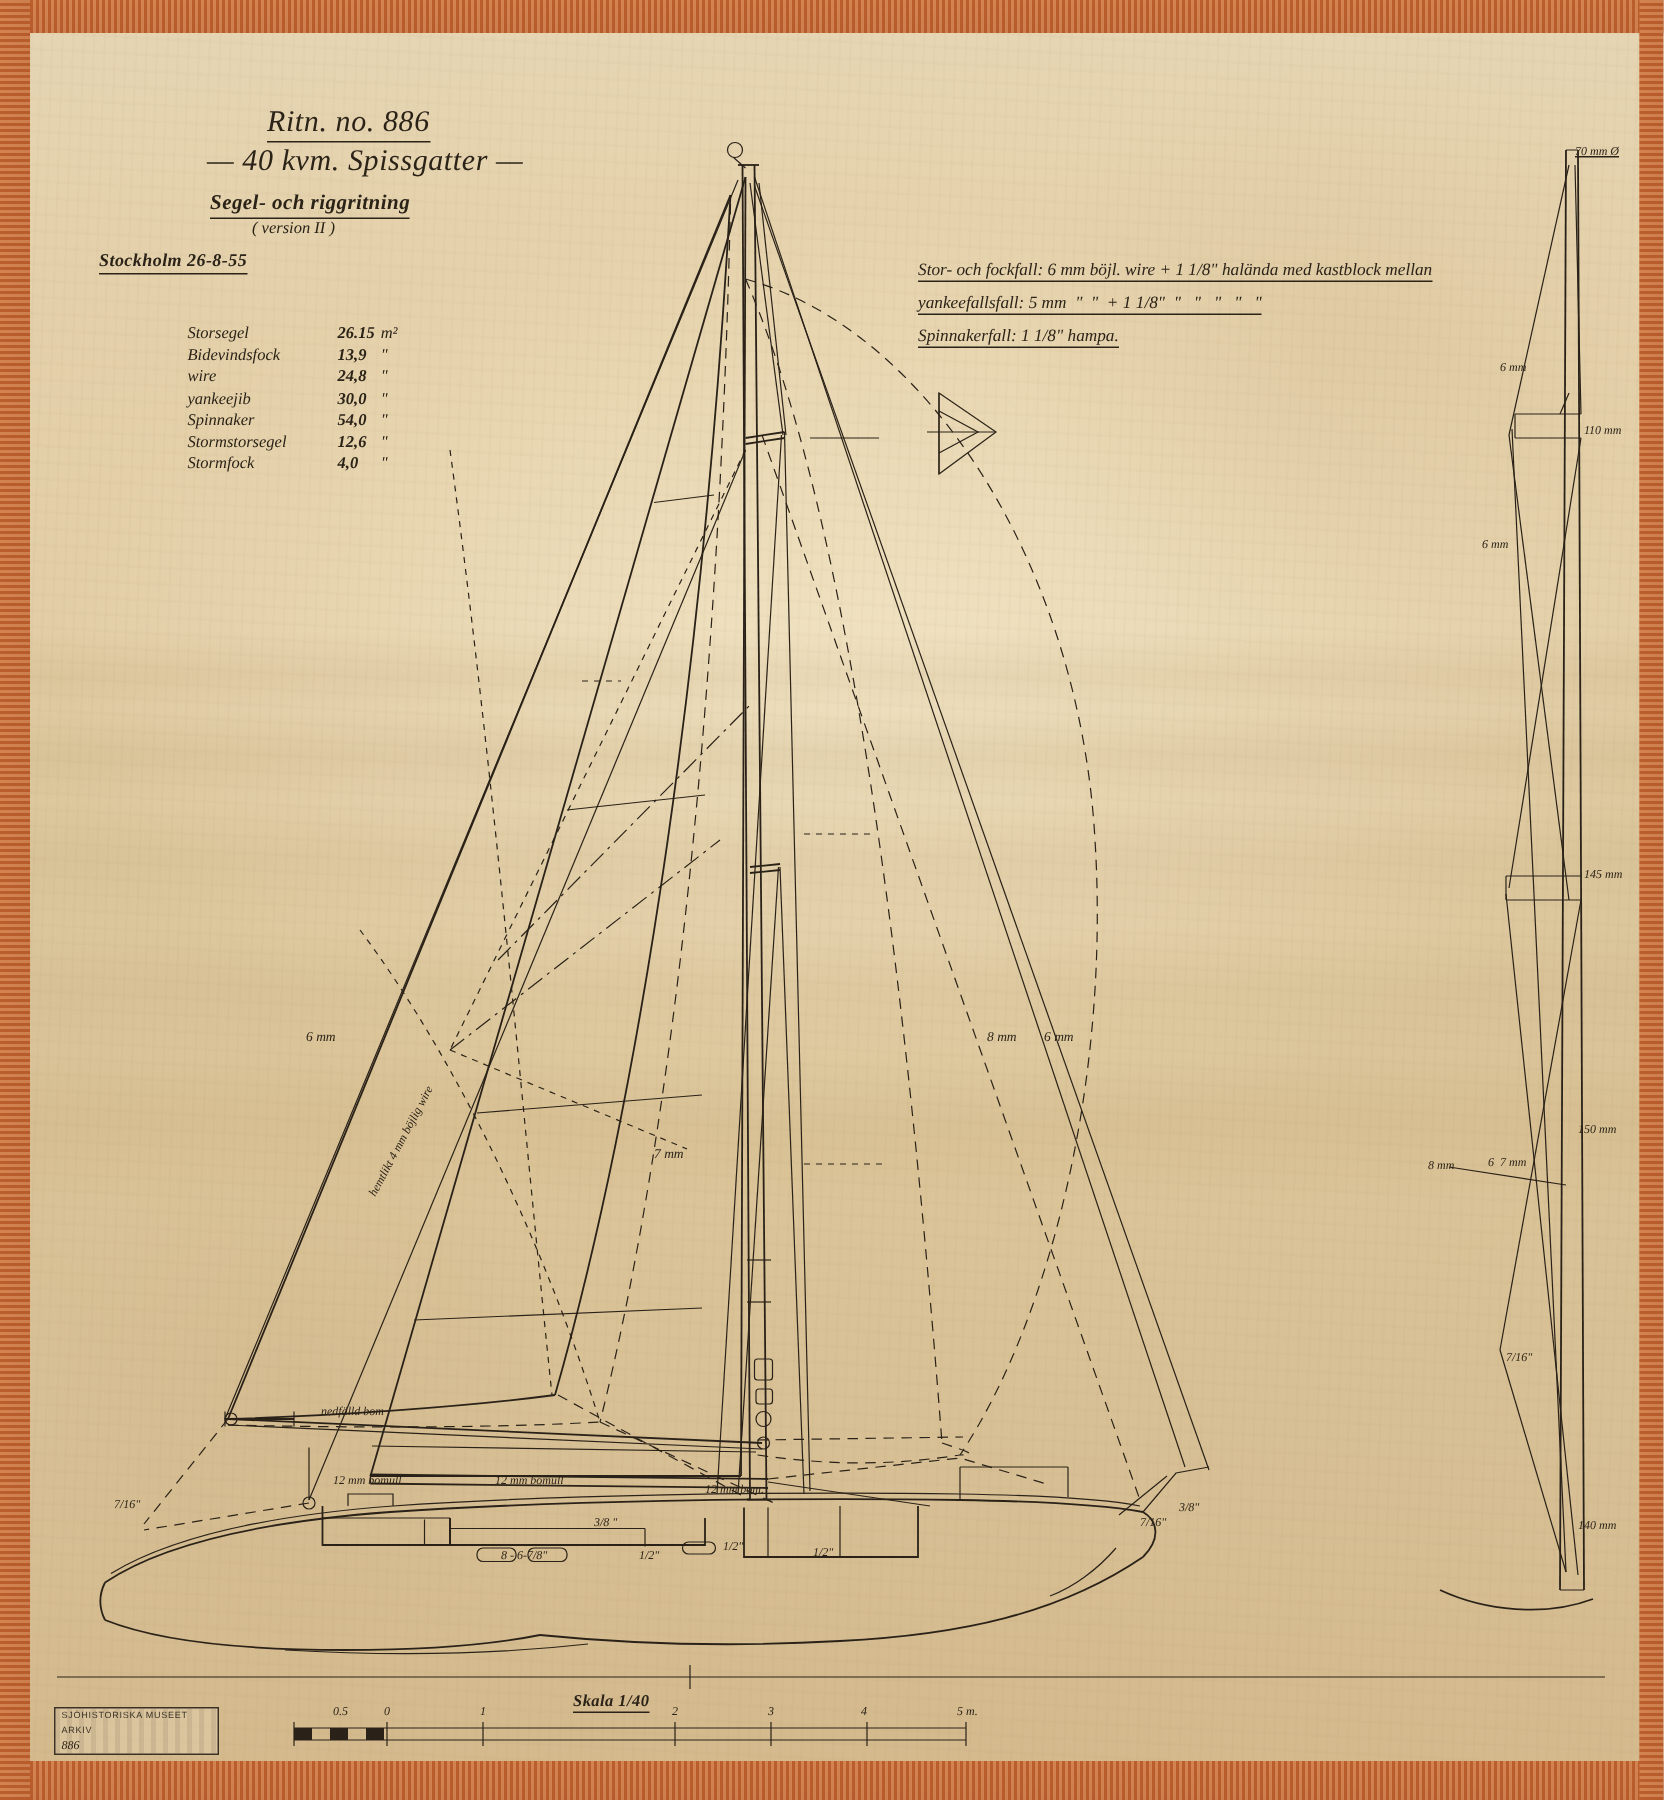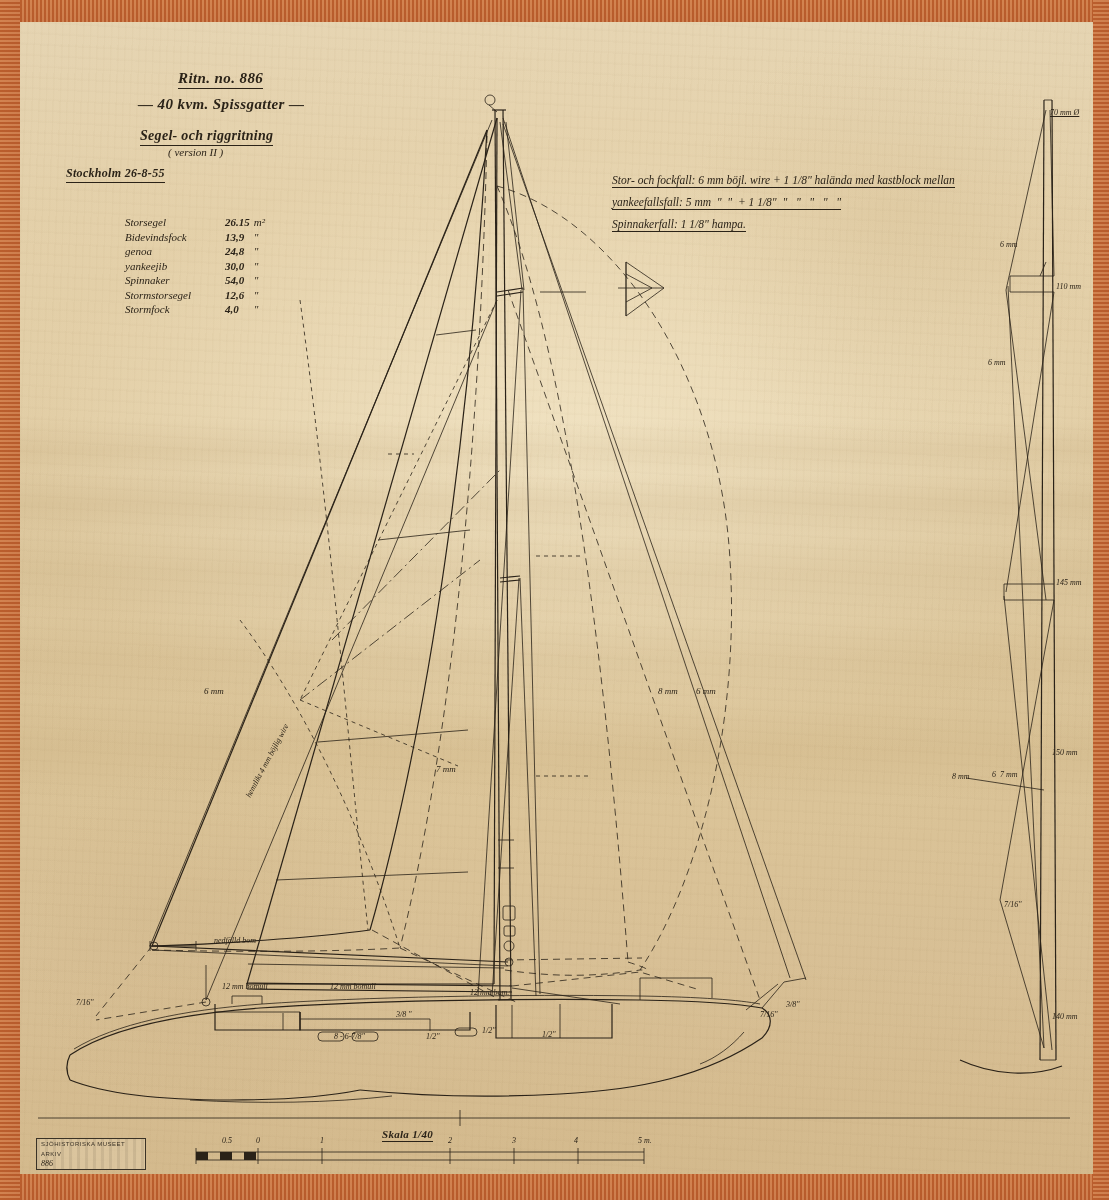--- a/index.html
+++ b/index.html
@@ -84,21 +84,21 @@
 
   .txt {
     position: absolute;
     color: #2b2318;
     font-family: "Liberation Serif", serif;
     font-style: italic;
     white-space: pre;
     z-index: 4;
   }
   .u { border-bottom: 1px solid #2b2318; padding-bottom: 1px; }
-  .t-title  { font-size: 15px; font-weight: bold; letter-spacing: .4px; }
+  .t-title  { font-size: 20px; font-weight: normal; letter-spacing: .4px; }
   .t-sub    { font-size: 14px; font-weight: bold; letter-spacing: .3px;}
   .t-small  { font-size: 11px; }
   .t-xsmall { font-size: 9px; }
   .t-tiny   { font-size: 8px; }
   .t-note   { font-size: 11.5px; margin-top: 28px; }
   .rot {
     transform-origin: left bottom;
   }
   
   #sail-table {
@@ -351,21 +351,21 @@
         <td class="name">Storsegel</td>
         <td class="val">26.15</td>
         <td class="unit">m²</td>
       </tr>
       <tr>
         <td class="name">Bidevindsfock</td>
         <td class="val">13,9</td>
         <td class="unit">"</td>
       </tr>
       <tr>
-        <td class="name">genoa</td>
+        <td class="name">wire</td>
         <td class="val">24,8</td>
         <td class="unit">"</td>
       </tr>
       <tr>
         <td class="name">yankeejib</td>
         <td class="val">30,0</td>
         <td class="unit">"</td>
       </tr>
       <tr>
         <td class="name">Spinnaker</td>
@@ -401,21 +401,21 @@
   <div class="txt t-tiny" style="left:330px; top:982px;">12 mm bomull</div>
   <div class="txt t-tiny" style="left:470px; top:988px;">12 mm bom.</div>
   <div class="txt t-tiny" style="left:396px; top:1010px;">3/8 "</div>
   <div class="txt t-tiny" style="left:334px; top:1032px;">8 - 6-7/8"</div>
   <div class="txt t-tiny" style="left:426px; top:1032px;">1/2"</div>
   <div class="txt t-tiny" style="left:482px; top:1026px;">1/2"</div>
   <div class="txt t-tiny" style="left:542px; top:1030px;">1/2"</div>
   <div class="txt t-tiny" style="left:760px; top:1010px;">7/16"</div>
   <div class="txt t-tiny" style="left:786px; top:1000px;">3/8"</div>
 
-  <div class="txt t-tiny" style="left:1050px; top:108px;text-decoration:underline;">70 mm Ø</div>
+  <div class="txt t-tiny" style="left:1050px; top:96px;text-decoration:underline;">70 mm Ø</div>
   <div class="txt t-tiny" style="left:1000px; top:240px;">6 mm</div>
   <div class="txt t-tiny" style="left:1056px; top:282px;">110 mm</div>
   <div class="txt t-tiny" style="left:988px; top:358px;">6 mm</div>
   <div class="txt t-tiny" style="left:1056px; top:578px;">145 mm</div>
   <div class="txt t-tiny" style="left:1052px; top:748px;">150 mm</div>
   <div class="txt t-tiny" style="left:952px; top:772px;">8 mm</div>
   <div class="txt t-tiny" style="left:992px; top:770px;">6  7 mm</div>
   <div class="txt t-tiny" style="left:1004px; top:900px;">7/16"</div>
   <div class="txt t-tiny" style="left:1052px; top:1012px;">140 mm</div>
 

